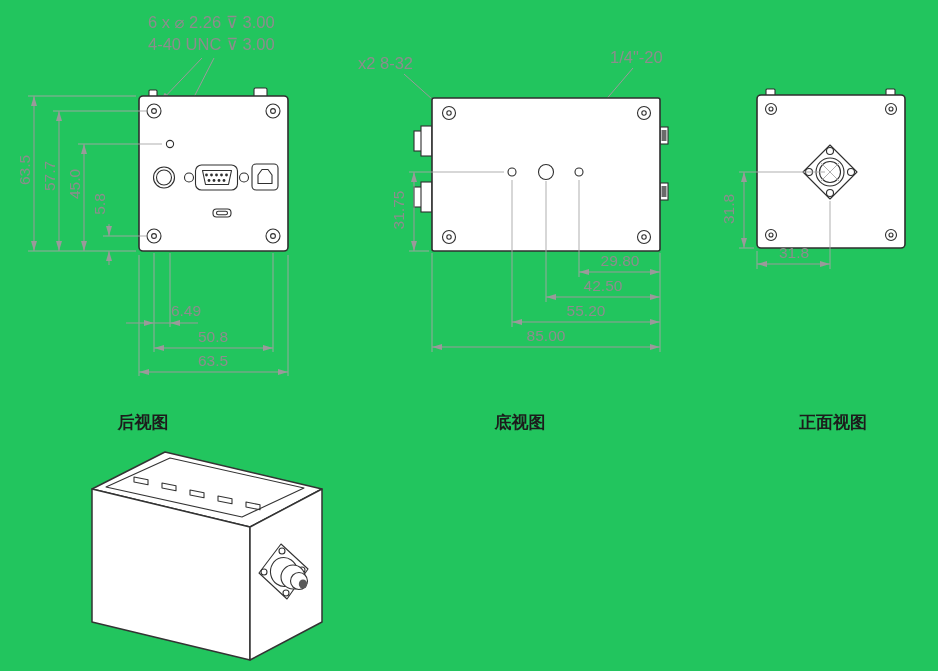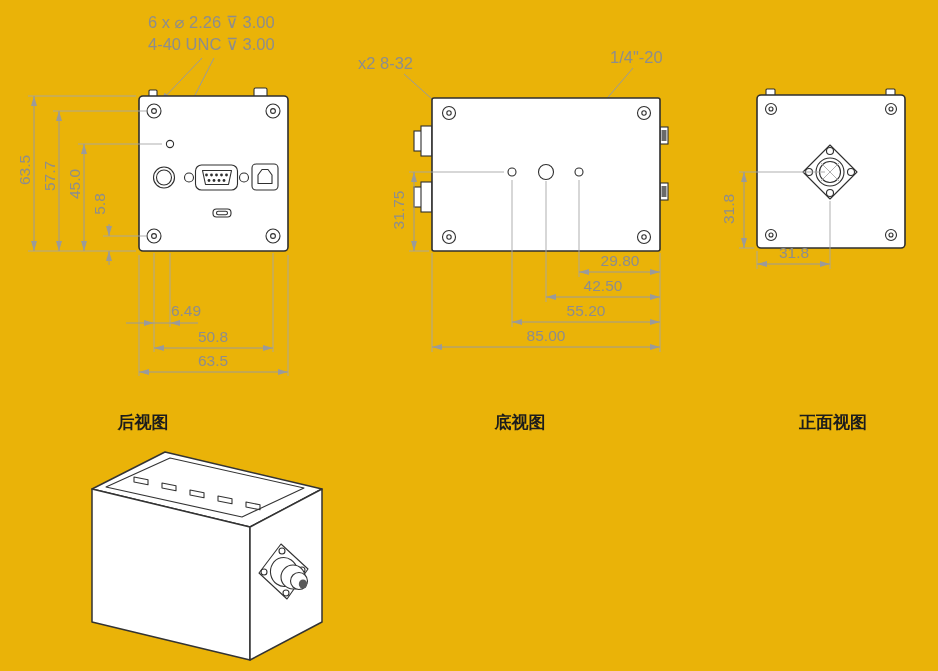--- a/index.html
+++ b/index.html
@@ -1,16 +1,16 @@
 <!DOCTYPE html>
 <html><head>
 <meta charset="utf-8">
 <style>
   html,body{margin:0;padding:0;background:#fff;}
-  .canvas{position:relative;width:938px;height:671px;background:#eab308;overflow:hidden;}
+  .canvas{position:relative;width:938px;height:671px;background:#22c55e;overflow:hidden;}
   svg{display:block;}
   svg text{font-family:"Liberation Sans","DejaVu Sans",sans-serif;}
   .dimtext{fill:#8d8d8d;font-size:15.5px;}
   .callout{fill:#8d8d8d;font-size:16.5px;}
   .viewlabel{fill:#1c1c1c;font-size:17px;font-weight:600;}
   .outline{fill:#fff;stroke:#2f2f2f;stroke-width:1.6;}
   .detail{fill:none;stroke:#2f2f2f;stroke-width:1.1;}
   .detailf{fill:#fff;stroke:#2f2f2f;stroke-width:1.1;}
   .pin{fill:#2f2f2f;stroke:none;}
   .dim{stroke:#9a9a9a;stroke-width:1;fill:none;}

